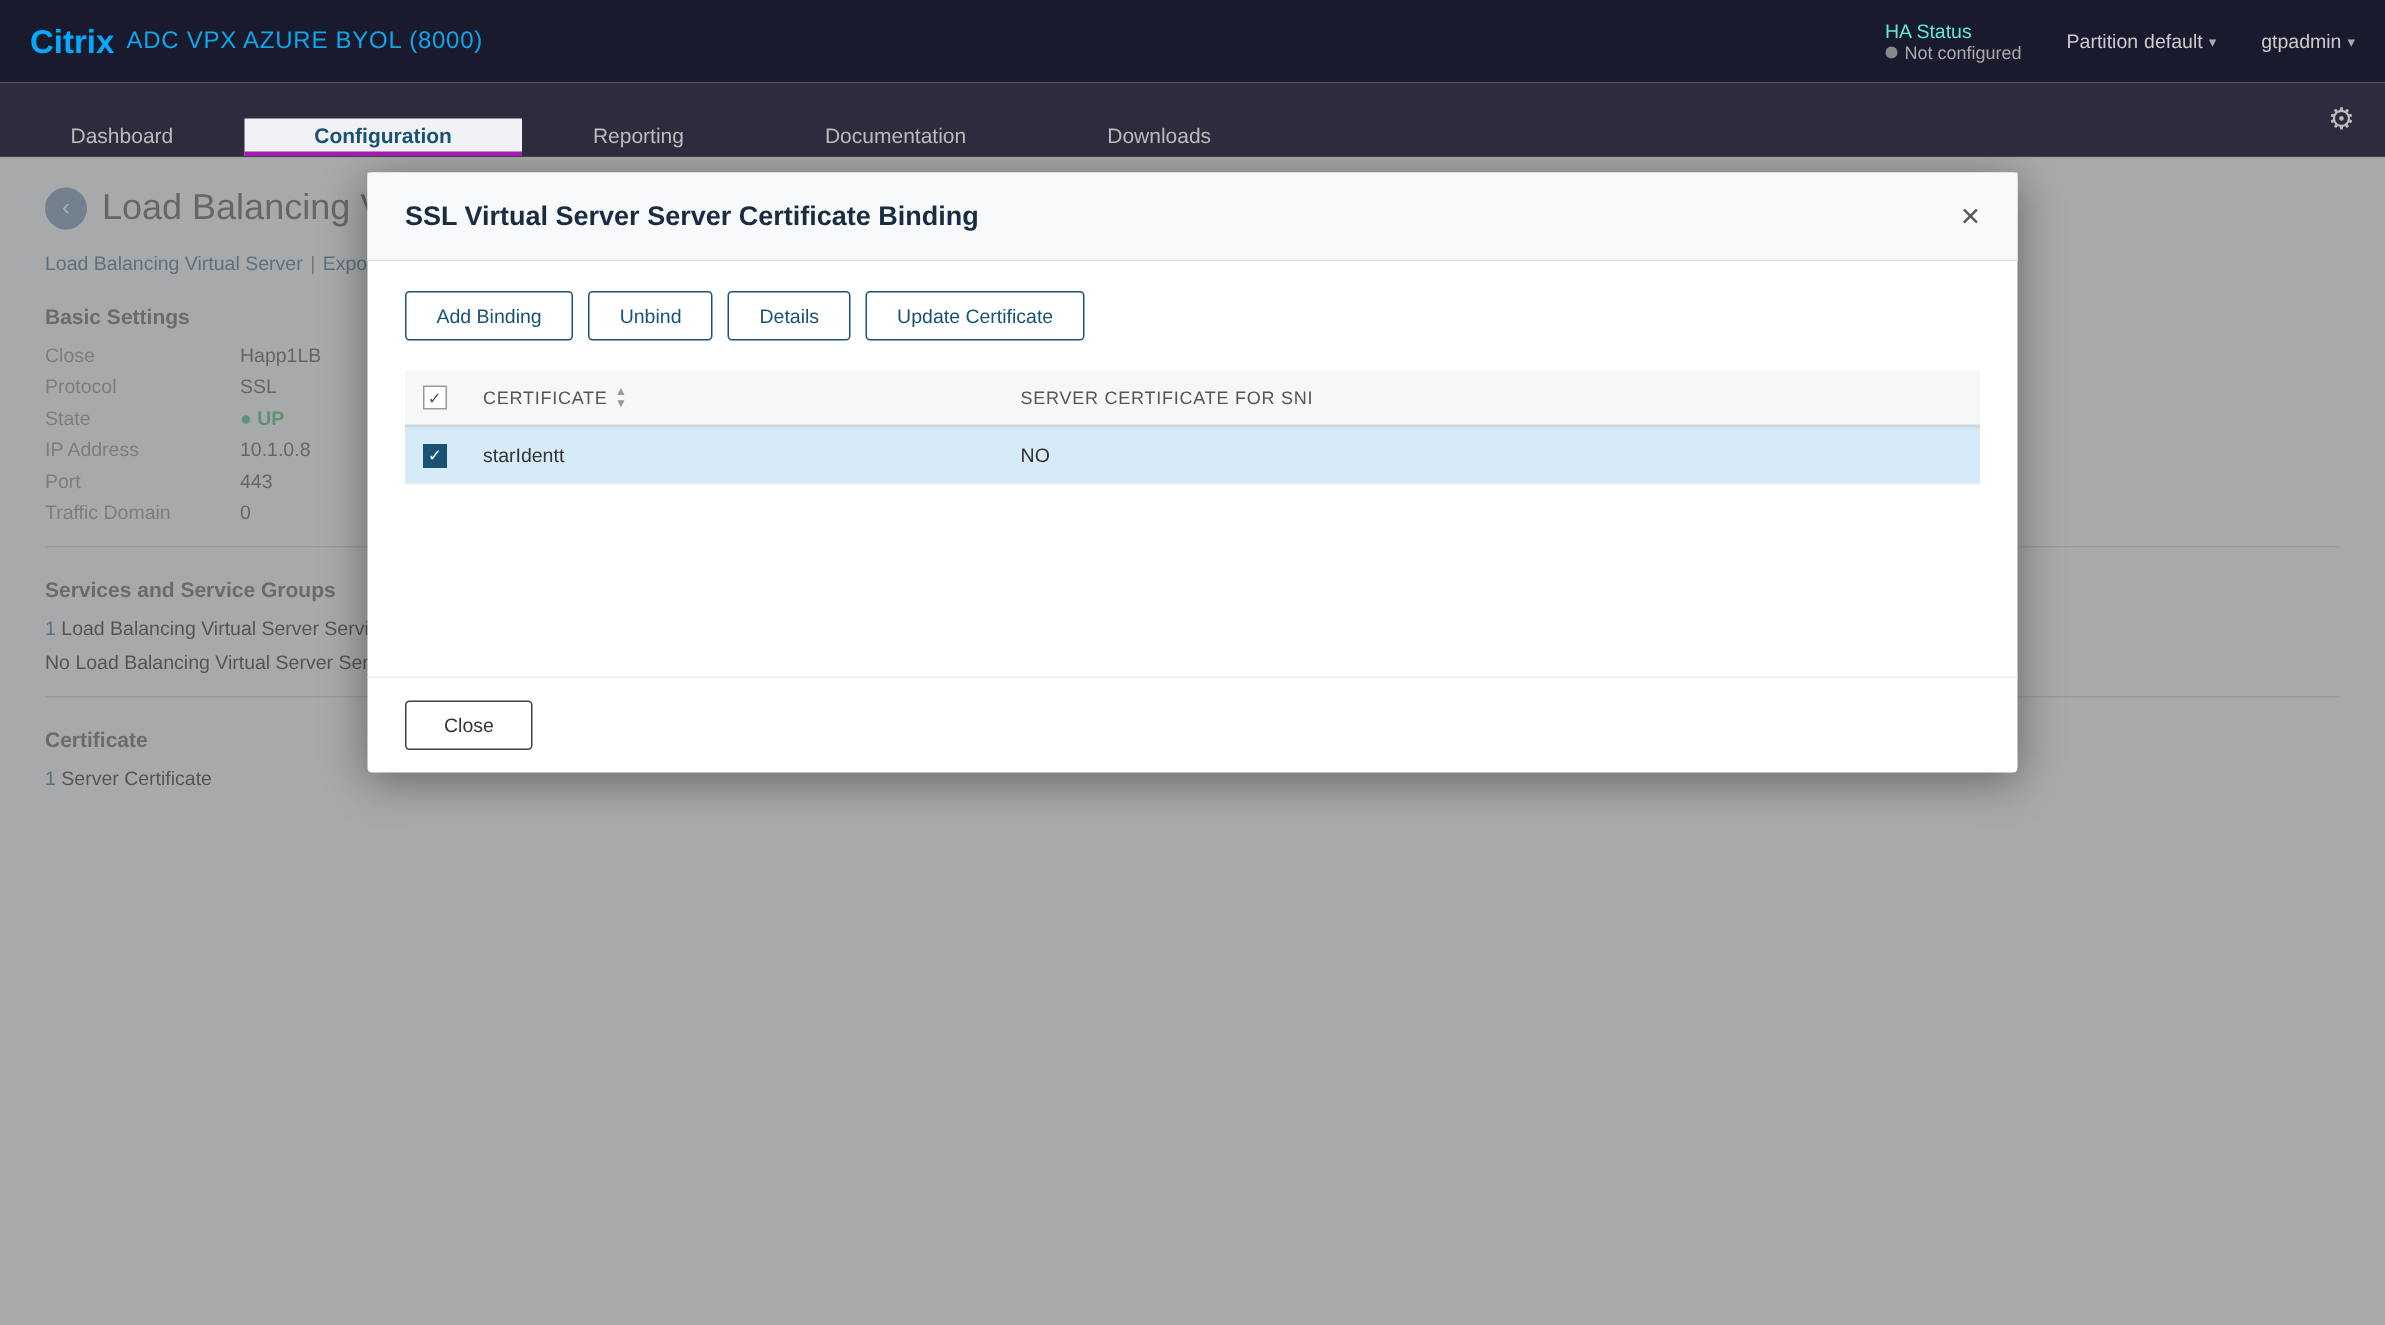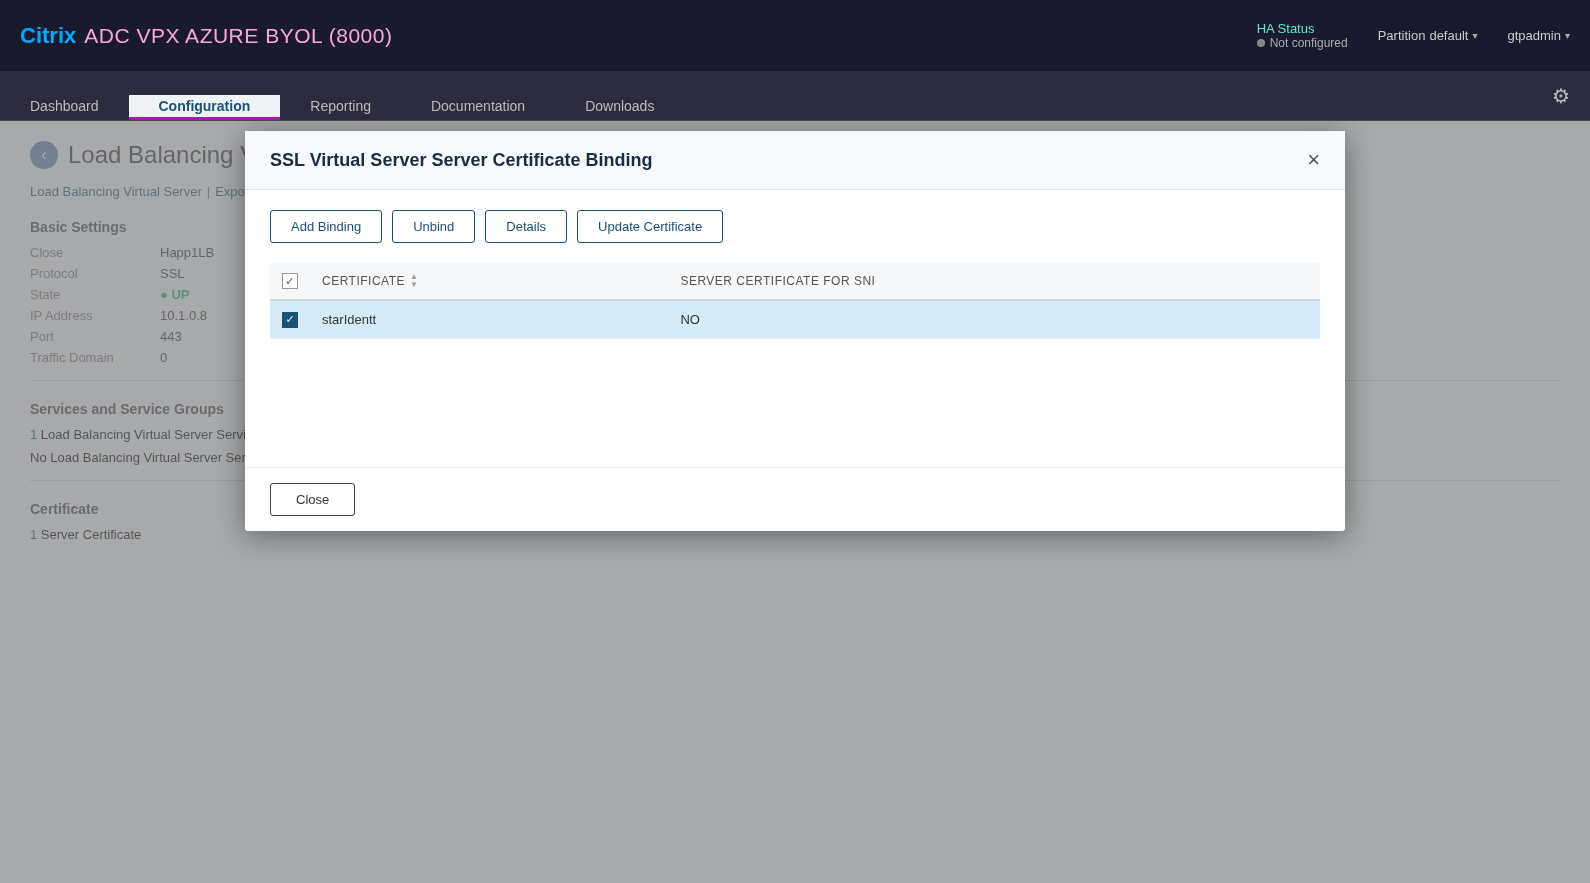--- a/index.html
+++ b/index.html
@@ -2,43 +2,43 @@
 <html><head>
   <meta charset="utf-8">
   <style>
     * { box-sizing: border-box; margin: 0; padding: 0; }
     body { font-family: Arial, sans-serif; font-size: 13px; background: #e8eaf0; overflow: hidden; width: 1590px; height: 883px; }
 
     
     .top-header {
       background: #1a1a2e;
       color: #fff;
-      height: 71px;
+      height: 55px;
       display: flex;
       align-items: center;
       padding: 0 20px;
       justify-content: space-between;
     }
     .top-header-left {
       display: flex;
       align-items: center;
       gap: 8px;
     }
     .citrix-logo {
       font-size: 22px;
       font-weight: bold;
       color: #fff;
     }
     .citrix-logo span.citrix-brand {
       color: #00aaff;
     }
     .app-title {
-      font-size: 21px;
+      font-size: 16px;
       font-weight: normal;
-      color: #f9a8d4;
+      color: #0ea5e9;
       letter-spacing: 0.5px;
       text-align: right;
     }
     .top-header-right {
       display: flex;
       align-items: center;
       gap: 30px;
     }
     .ha-status {
       display: flex;
@@ -88,21 +88,21 @@
       background: #2c2c3e;
       height: 50px;
       display: flex;
       align-items: stretch;
       padding: 0;
       border-bottom: 1px solid #444;
     }
     .nav-tab {
       display: flex;
       align-items: center;
-      padding: 0 30px;
+      padding: 0 47px;
       color: #bbb;
       font-size: 14px;
       cursor: pointer;
       border-bottom: 3px solid transparent;
       transition: all 0.2s;
       margin-top: 24px;
     }
     .nav-tab.active {
       background: #f0f2f5;
       color: #1a5276;

